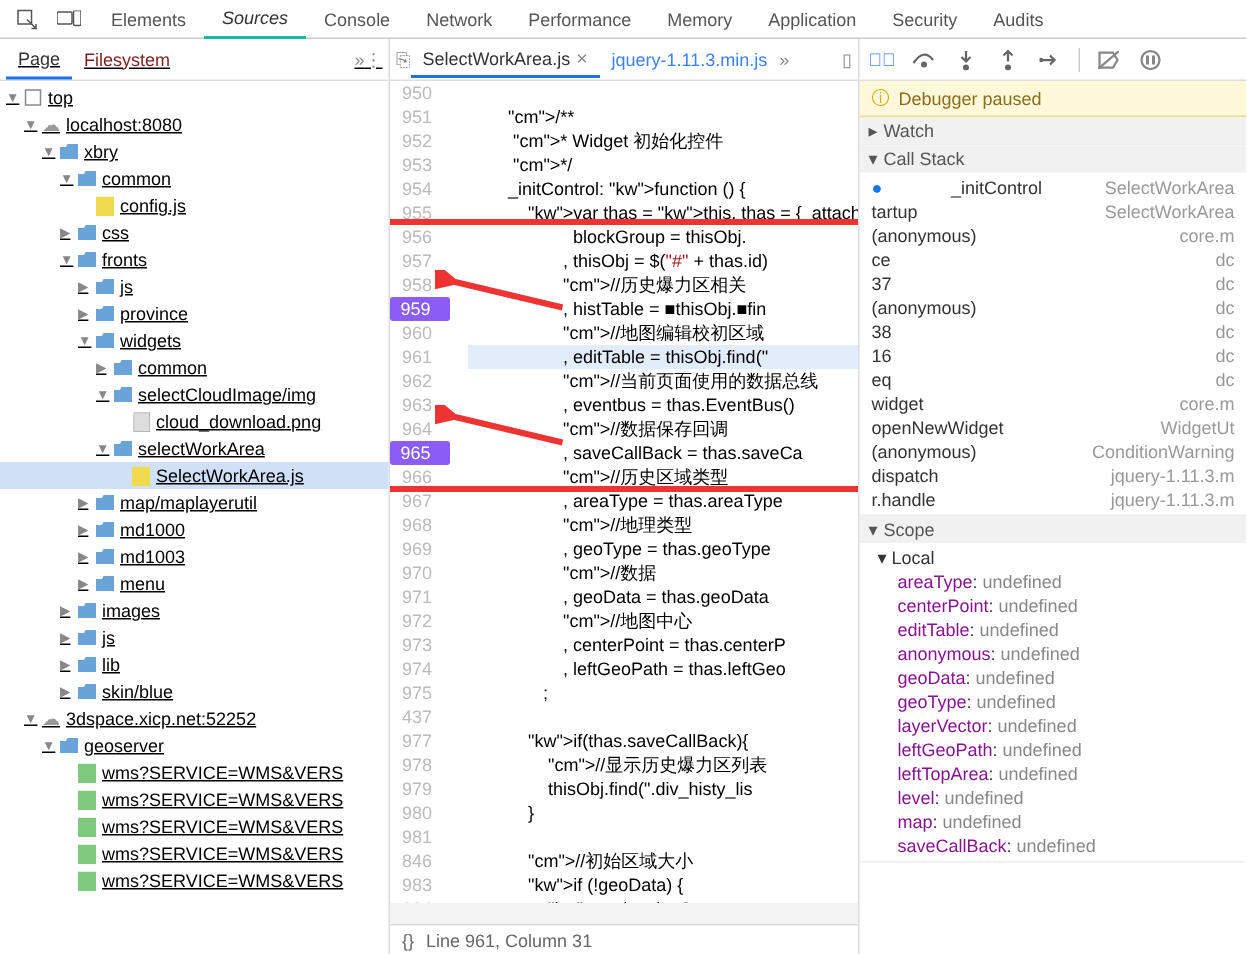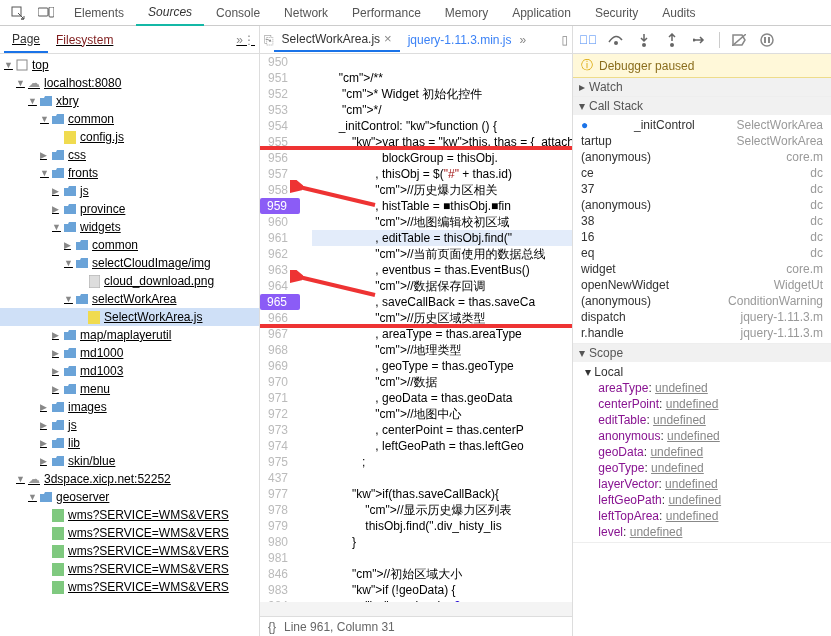--- a/index.html
+++ b/index.html
@@ -45,21 +45,21 @@
 .banner { background: #fff8d9; color: #8a6d1d; padding: 3px 8px; display: flex; align-items: center; gap: 6px; border-bottom: 1px solid #eedc8a; }
 .rsections { flex: 1; overflow: auto; }
 .rsec { border-bottom: 1px solid #eee; }
 .rsec .rhead { background: #f1f1f1; padding: 2px 6px; color: #555; display: flex; align-items: center; gap: 4px; cursor: pointer; }
 .rsec .rbody { padding: 2px 4px; }
 .stackrow { display: flex; justify-content: space-between; padding: 1px 4px; color: #333; }
 .stackrow .loc { color: #999; }
 .stackrow.cur::before { content: "●"; color: #1a73e8; margin-right: 4px; }
 .scopeln { padding: 0 8px; color: #333; line-height: 16px; }
 .scopeln .k { color: #881391; }
-.scopeln .v { color: #888; text-decoration: underline; }
+.scopeln .v { color: #888; }
 .scrollhint { height: 14px; background: #f4f4f4; }
 svg { display: block; }
 </style>
 </head>
 <body>
 
 <div class="topbar">
   <div class="iconbtn">
       <svg width="14" height="14">
         <rect x="1" y="1" width="9" height="9" fill="none" stroke="#555"></rect>
@@ -670,18 +670,20 @@
               <div class="scopeln">&nbsp;&nbsp;&nbsp;&nbsp;<span class="k">areaType</span>: <span class="v">undefined</span></div>
               <div class="scopeln">&nbsp;&nbsp;&nbsp;&nbsp;<span class="k">centerPoint</span>: <span class="v">undefined</span></div>
               <div class="scopeln">&nbsp;&nbsp;&nbsp;&nbsp;<span class="k">editTable</span>: <span class="v">undefined</span></div>
               <div class="scopeln">&nbsp;&nbsp;&nbsp;&nbsp;<span class="k">anonymous</span>: <span class="v">undefined</span></div>
               <div class="scopeln">&nbsp;&nbsp;&nbsp;&nbsp;<span class="k">geoData</span>: <span class="v">undefined</span></div>
               <div class="scopeln">&nbsp;&nbsp;&nbsp;&nbsp;<span class="k">geoType</span>: <span class="v">undefined</span></div>
               <div class="scopeln">&nbsp;&nbsp;&nbsp;&nbsp;<span class="k">layerVector</span>: <span class="v">undefined</span></div>
               <div class="scopeln">&nbsp;&nbsp;&nbsp;&nbsp;<span class="k">leftGeoPath</span>: <span class="v">undefined</span></div>
               <div class="scopeln">&nbsp;&nbsp;&nbsp;&nbsp;<span class="k">leftTopArea</span>: <span class="v">undefined</span></div>
               <div class="scopeln">&nbsp;&nbsp;&nbsp;&nbsp;<span class="k">level</span>: <span class="v">undefined</span></div>
+              <div class="scopeln">&nbsp;&nbsp;&nbsp;&nbsp;<span class="k">map</span>: <span class="v">undefined</span></div>
+              <div class="scopeln">&nbsp;&nbsp;&nbsp;&nbsp;<span class="k">saveCallBack</span>: <span class="v">undefined</span></div>
             </div>
         </div>
       </div>
     </div>
   </div>
 </div>
 
 </body></html>

